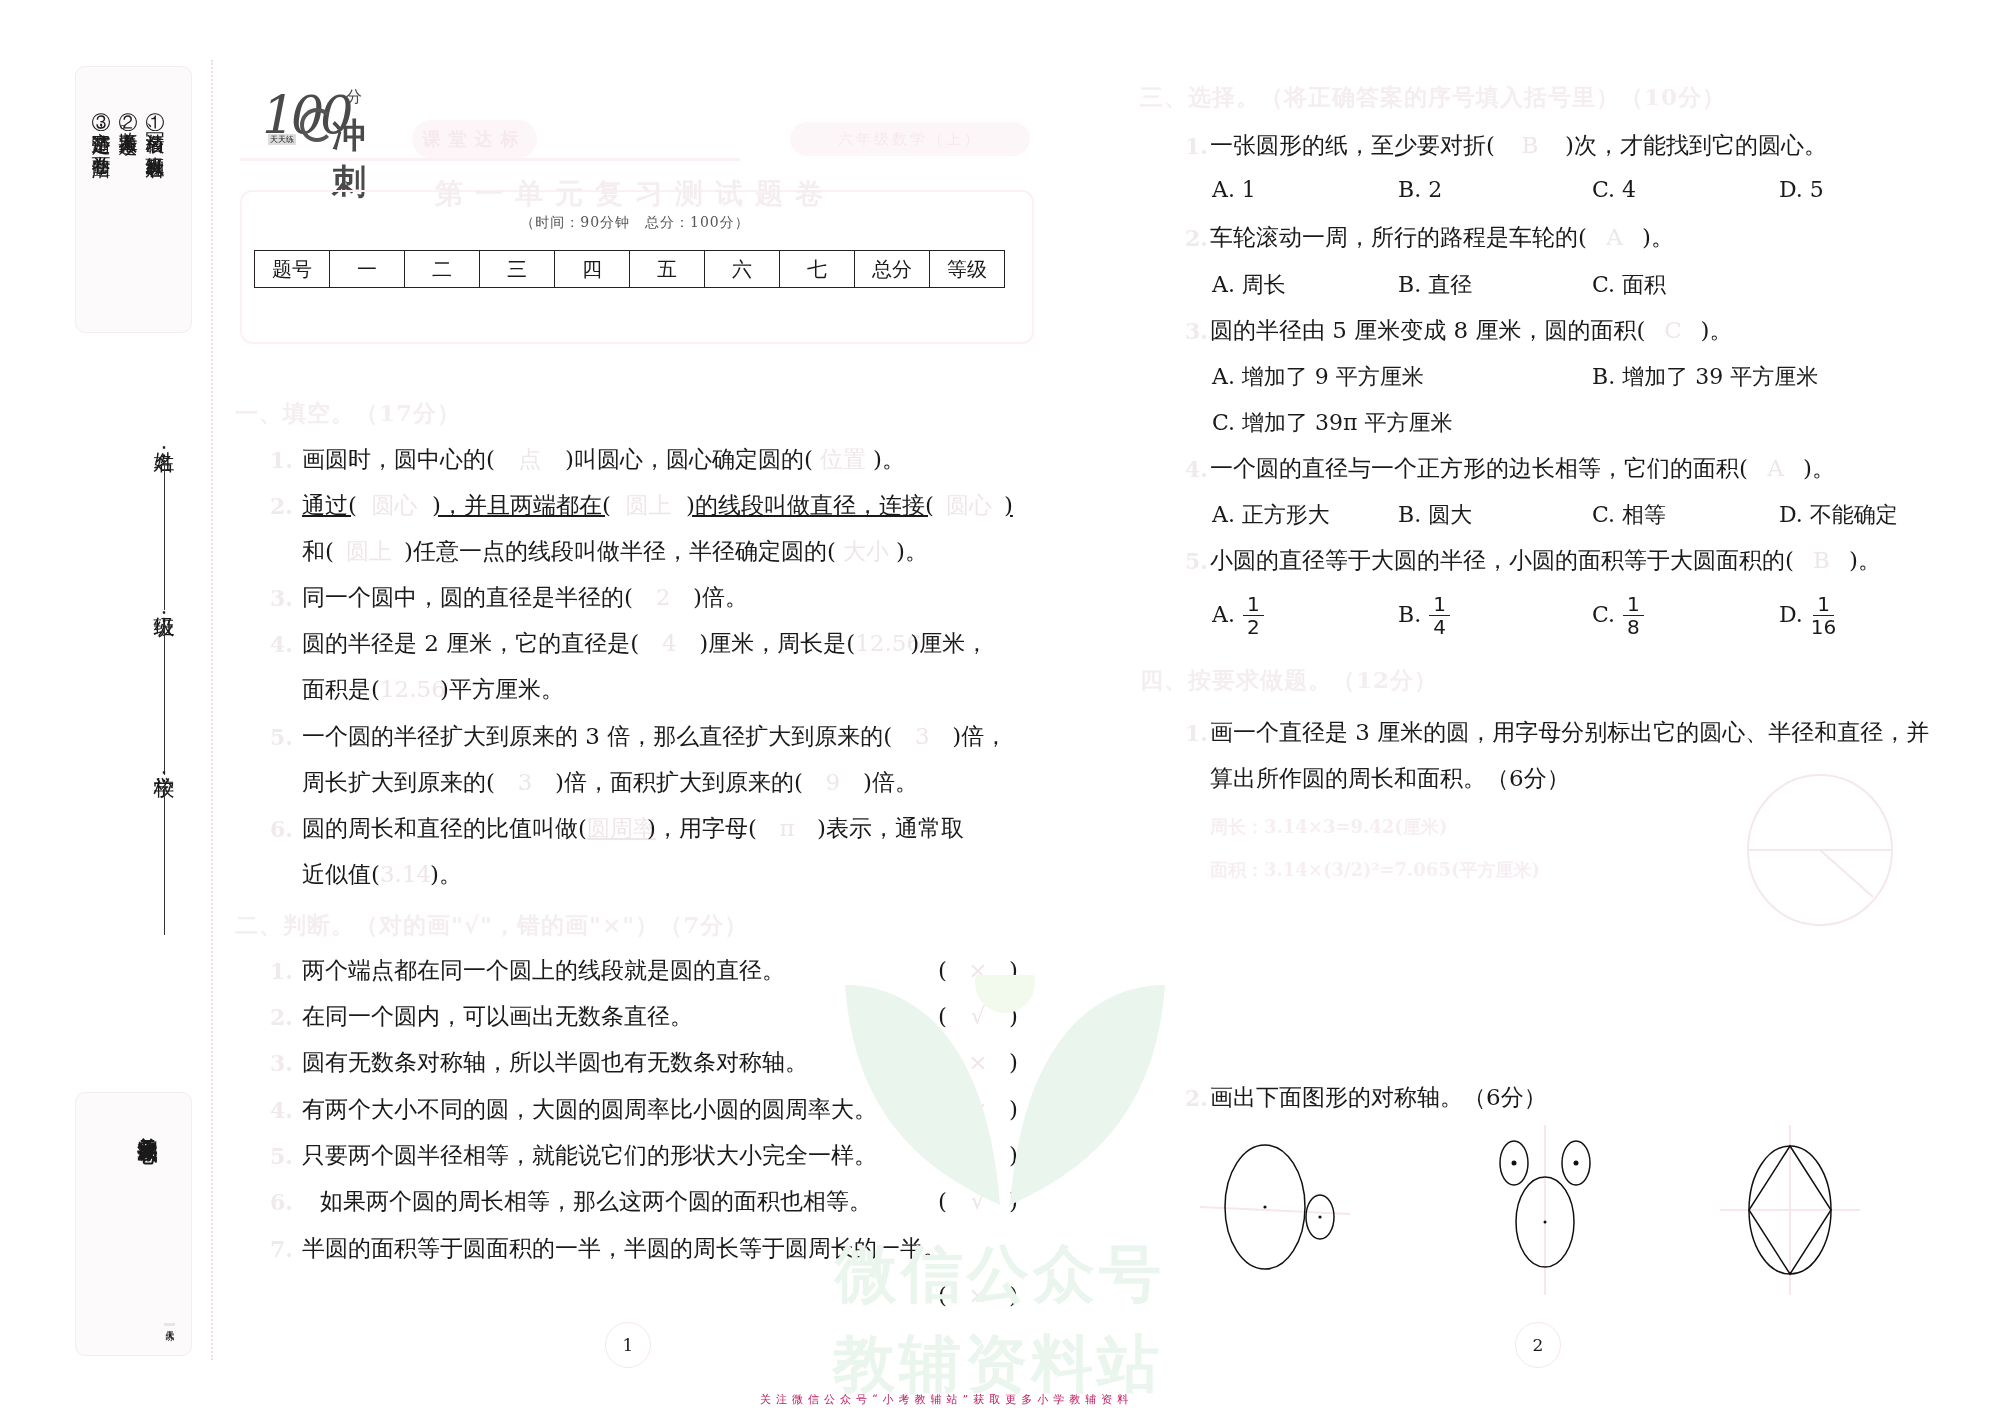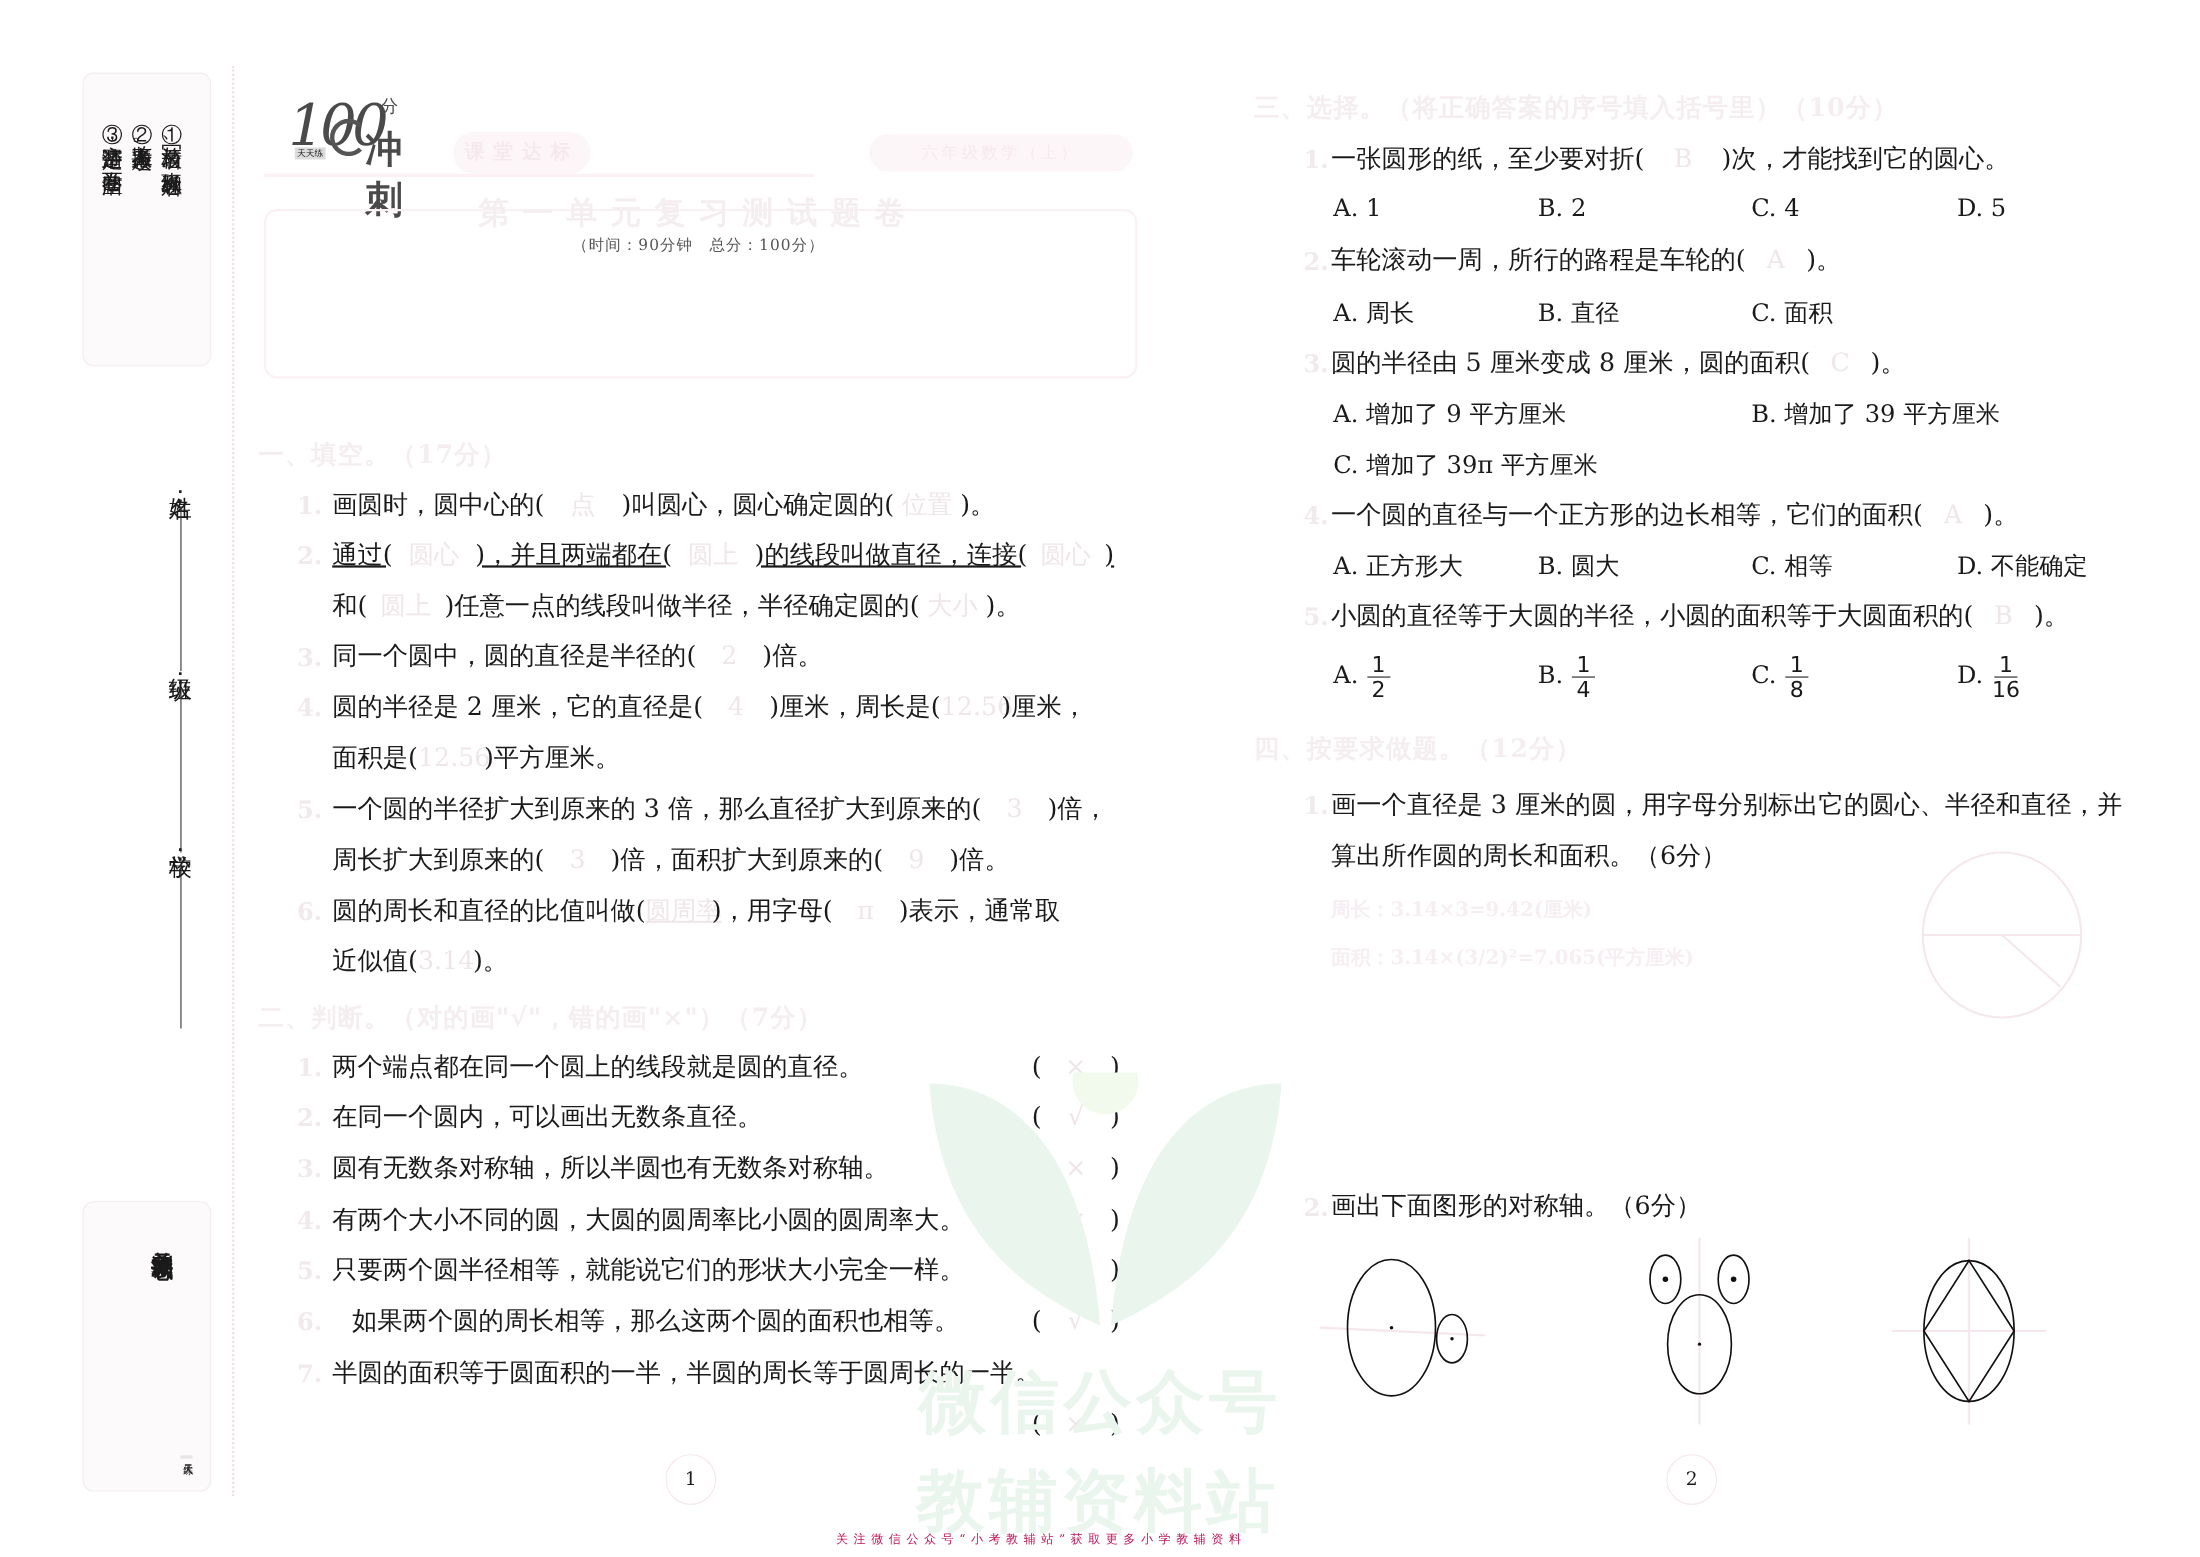--- a/index.html
+++ b/index.html
@@ -85,20 +85,32 @@
 <div class="pill" style="left:790px;top:122px;width:240px;height:34px;">
   <span class="faintpink" style="display:block;text-align:center;line-height:34px;font-size:15px;letter-spacing:3px;">六年级数学（上）</span>
 </div>
 
 <div class="header-band"></div>
 <div class="exam-title">第一单元复习测试题卷</div>
 <div class="exam-meta">（时间：90分钟　总分：100分）</div>
 
 <table class="score">
   <tbody>
+      <tr>
+    <td>题号</td>
+    <td>一</td>
+    <td>二</td>
+    <td>三</td>
+    <td>四</td>
+    <td>五</td>
+    <td>六</td>
+    <td>七</td>
+    <td>总分</td>
+    <td>等级</td>
+  </tr>
 </tbody>
   </table>
 
 <div class="sec-h" style="left:235px;top:398px;">一、填空。（17分）</div>
 
 <div class="qn" style="left:270px;top:447px;">1.</div>
 <div class="q" style="left:302px;top:436px;">
   <span>画圆时，圆中心的(</span><span class="blank" style="width:70px;">点</span><span>)叫圆心，圆心确定圆的(</span><span class="blank" style="width:60px;">位置</span><span>)。</span>
 </div>
 

